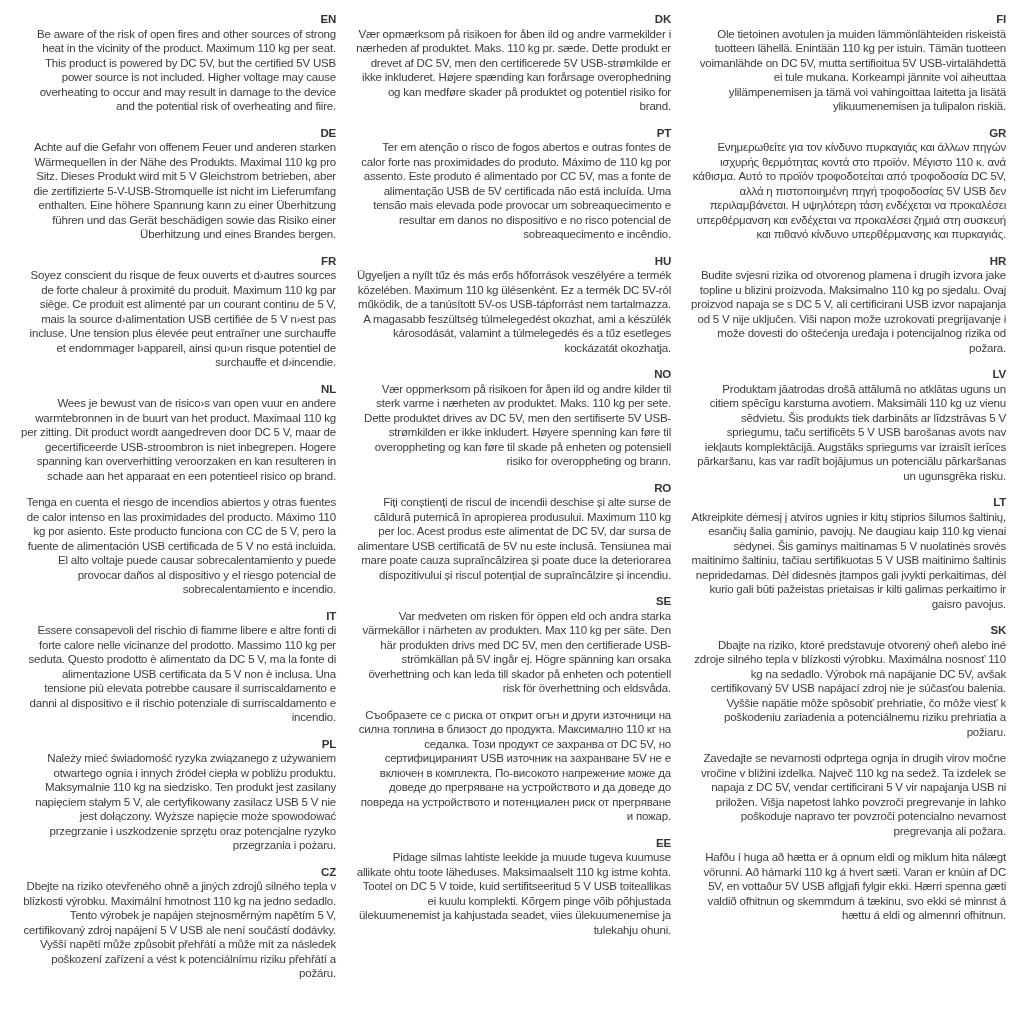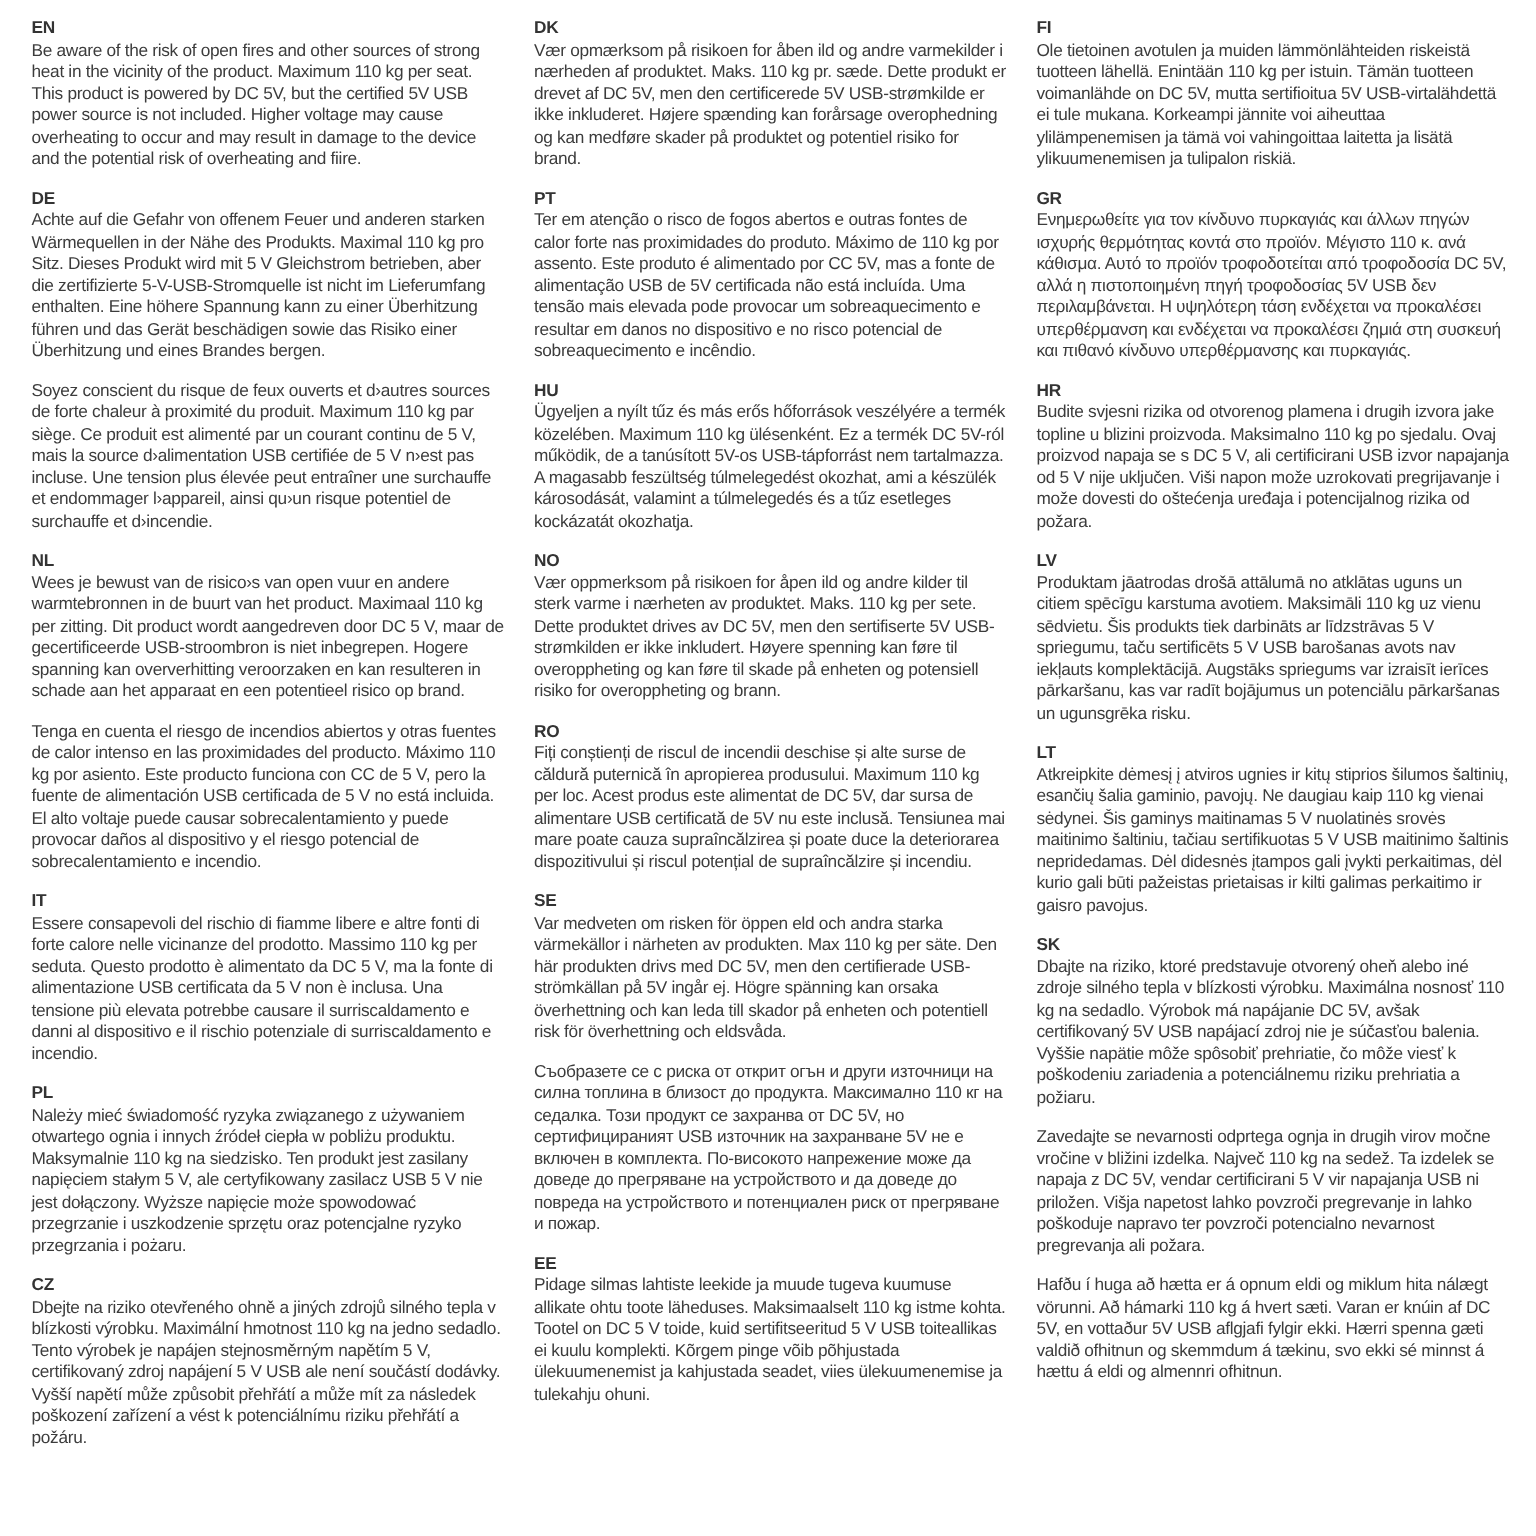--- a/index.html
+++ b/index.html
@@ -24,21 +24,21 @@
     column-gap: 20px;
   }
   .col {
     min-width: 0;
   }
   .sec {
     margin: 0 0 12px 0;
     font-size: 11.5px;
     line-height: 14.5px;
     letter-spacing: -0.2px;
-    text-align: left;
+    text-align: right;
   }
   .code {
     font-weight: bold;
     color: #333333;
   }
   .body-text {
     color: #3c3c3c;
   }
 </style>
 </head>
@@ -49,20 +49,21 @@
   <div class="col">
     <div class="sec">
       <div class="code">EN</div>
       <div class="body-text">Be aware of the risk of open fires and other sources of strong heat in the vicinity of the product. Maximum 110 kg per seat. This product is powered by DC 5V, but the certified 5V USB power source is not included. Higher voltage may cause overheating to occur and may result in damage to the device and the potential risk of overheating and fiire.</div>
     </div>
     <div class="sec">
       <div class="code">DE</div>
       <div class="body-text">Achte auf die Gefahr von offenem Feuer und anderen starken Wärmequellen in der Nähe des Produkts. Maximal 110 kg pro Sitz. Dieses Produkt wird mit 5 V Gleichstrom betrieben, aber die zertifizierte 5-V-USB-Stromquelle ist nicht im Lieferumfang enthalten. Eine höhere Spannung kann zu einer Überhitzung führen und das Gerät beschädigen sowie das Risiko einer Überhitzung und eines Brandes bergen.</div>
     </div>
     <div class="sec">
+      <div class="code">FR</div>
       <div class="body-text">Soyez conscient du risque de feux ouverts et d›autres sources de forte chaleur à proximité du produit. Maximum 110 kg par siège. Ce produit est alimenté par un courant continu de 5 V, mais la source d›alimentation USB certifiée de 5 V n›est pas incluse. Une tension plus élevée peut entraîner une surchauffe et endommager l›appareil, ainsi qu›un risque potentiel de surchauffe et d›incendie.</div>
     </div>
     <div class="sec">
       <div class="code">NL</div>
       <div class="body-text">Wees je bewust van de risico›s van open vuur en andere warmtebronnen in de buurt van het product. Maximaal 110 kg per zitting. Dit product wordt aangedreven door DC 5 V, maar de gecertificeerde USB-stroombron is niet inbegrepen. Hogere spanning kan oververhitting veroorzaken en kan resulteren in schade aan het apparaat en een potentieel risico op brand.</div>
     </div>
     <div class="sec">
       <div class="body-text">Tenga en cuenta el riesgo de incendios abiertos y otras fuentes de calor intenso en las proximidades del producto. Máximo 110 kg por asiento. Este producto funciona con CC de 5 V, pero la fuente de alimentación USB certificada de 5 V no está incluida. El alto voltaje puede causar sobrecalentamiento y puede provocar daños al dispositivo y el riesgo potencial de sobrecalentamiento e incendio.</div>
     </div>
     <div class="sec">

